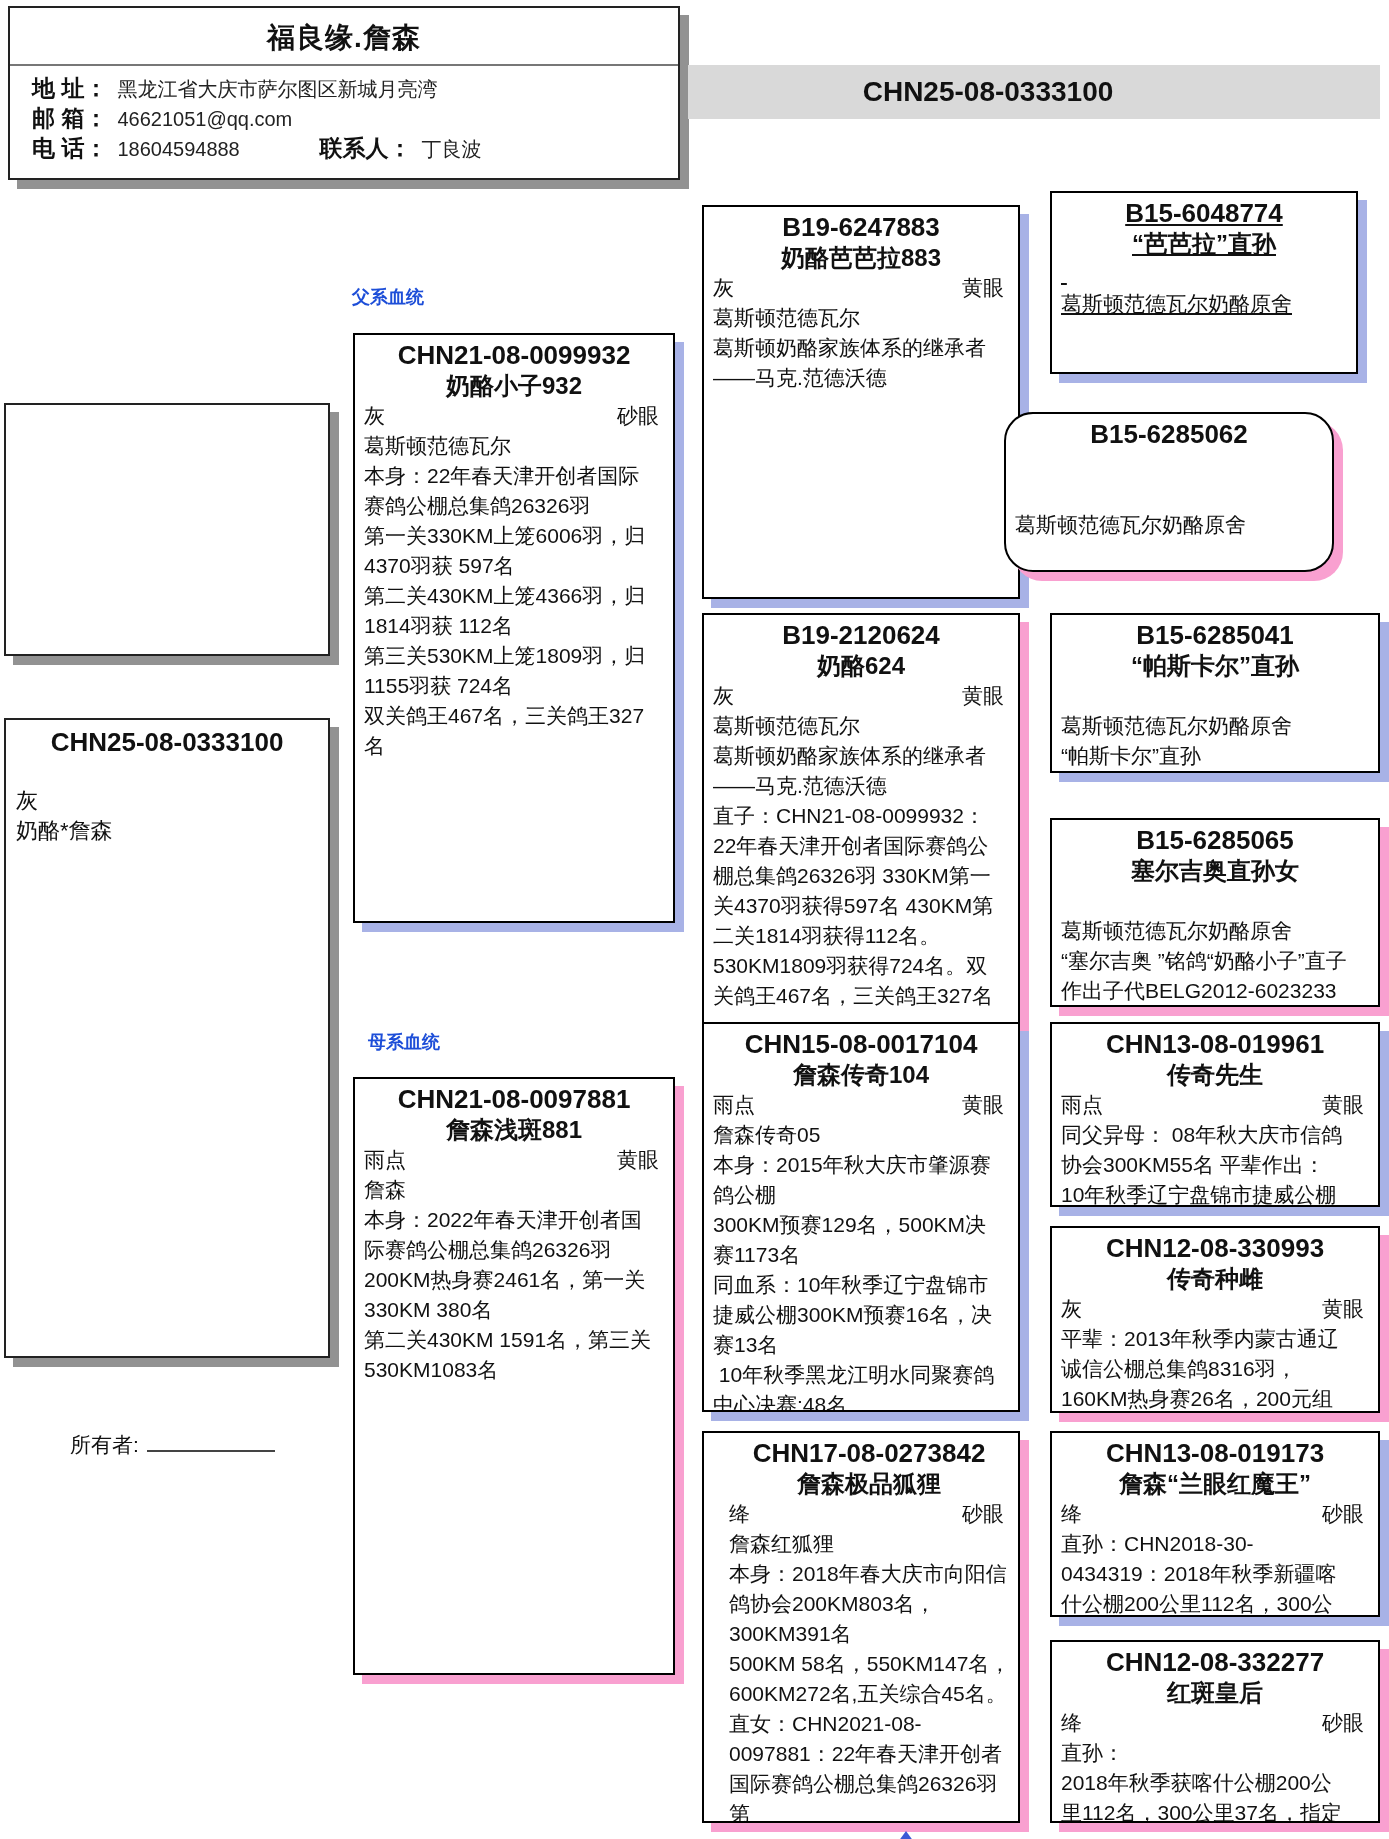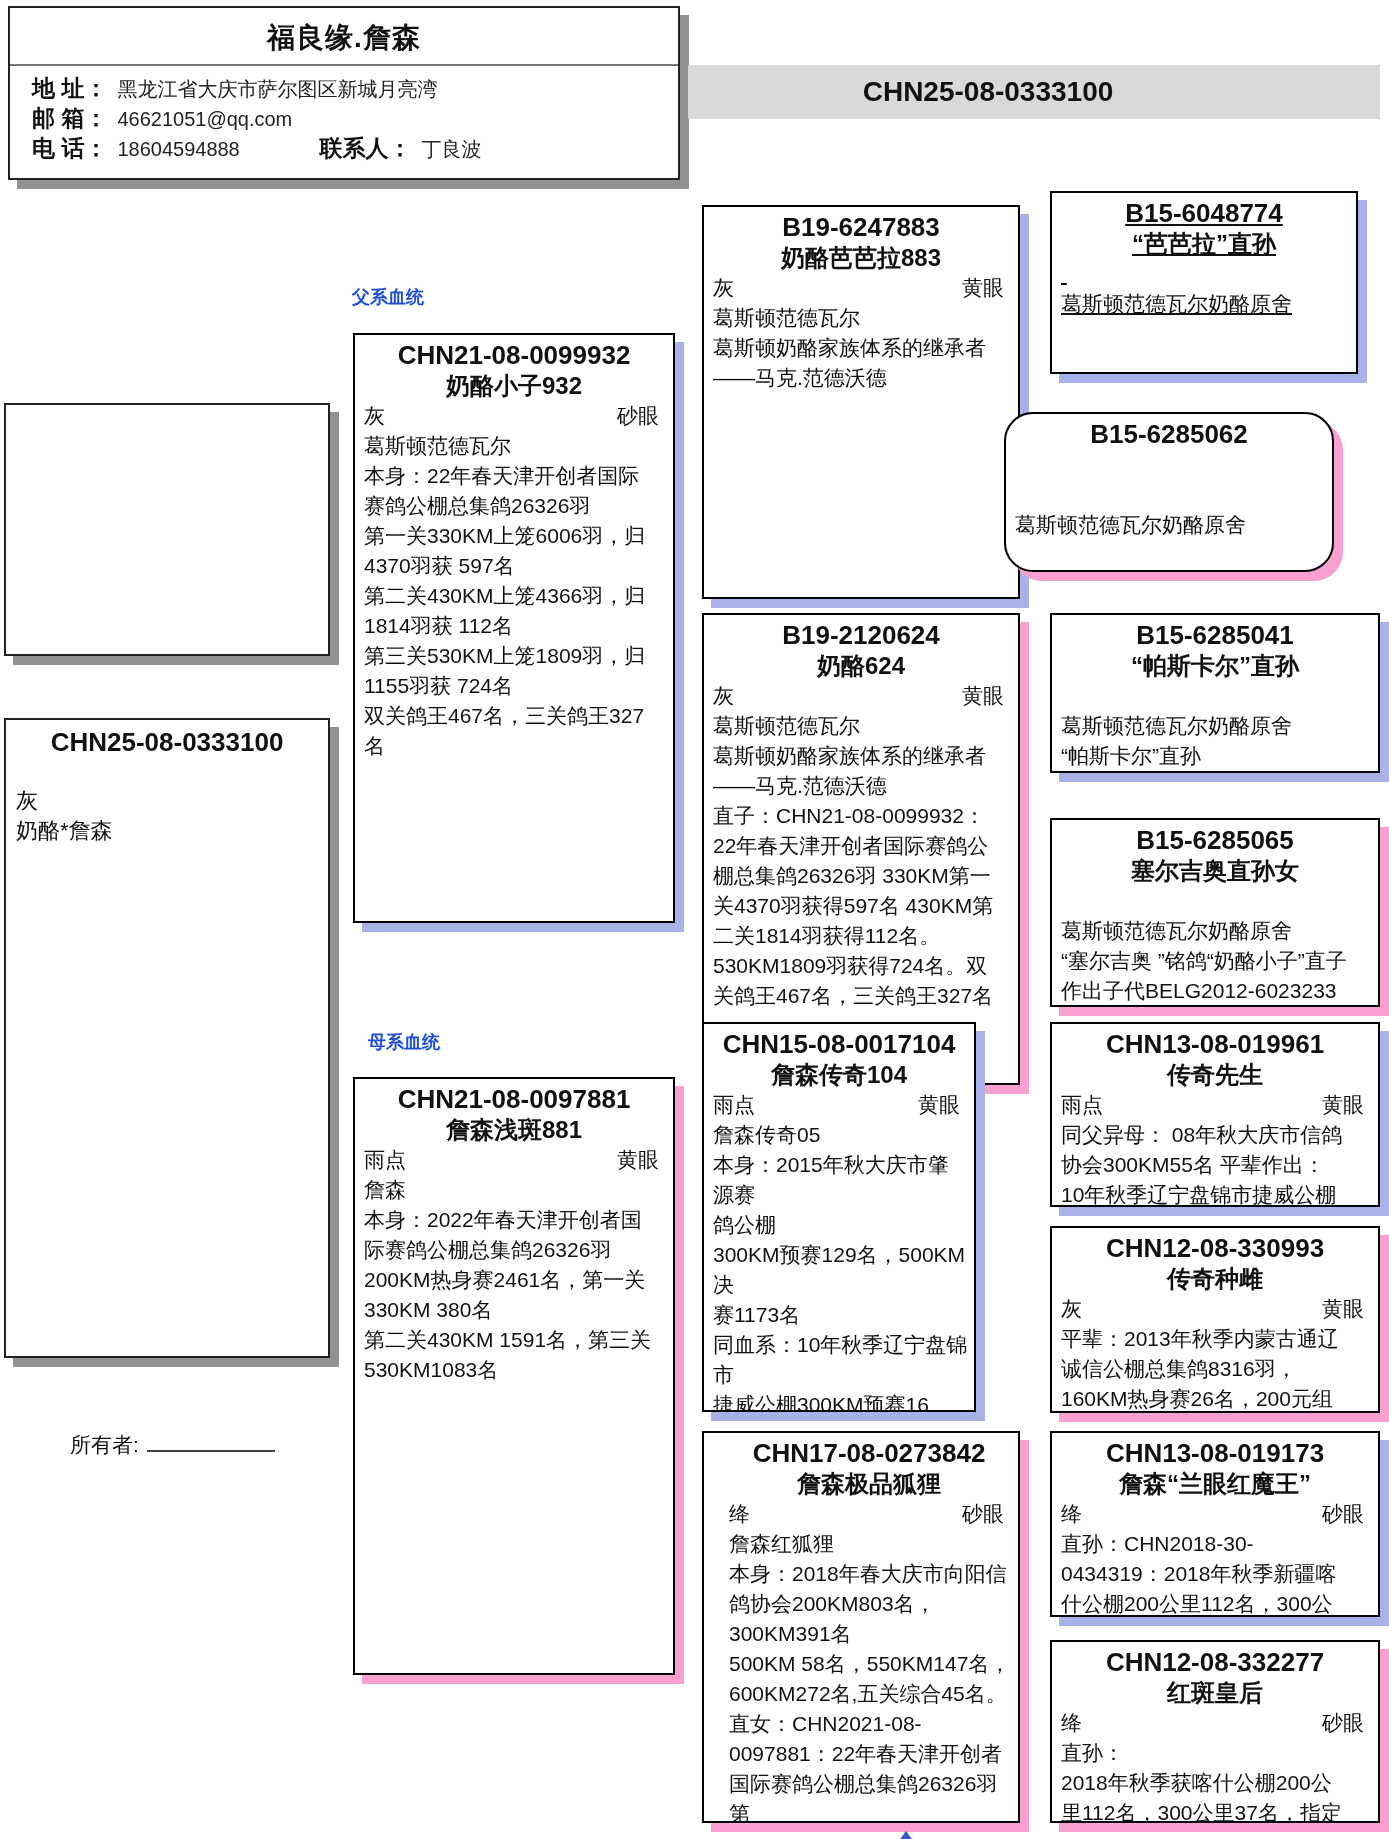--- a/index.html
+++ b/index.html
@@ -44,21 +44,21 @@
   .pbox .ring{font-size:26px;font-weight:bold;text-align:center;line-height:32px;margin-top:4px;}
   .pbox .pname{font-size:24px;font-weight:bold;text-align:center;line-height:30px;}
   .eyerow{display:flex;justify-content:space-between;font-size:21px;line-height:30px;padding:0 14px 0 9px;}
   .bline{font-size:21px;line-height:30px;min-height:30px;padding:0 6px 0 9px;white-space:pre-wrap;}
 
   
   .slot-father{left:353px;top:333px;width:322px;height:590px;}
   .slot-mother{left:353px;top:1077px;width:322px;height:598px;}
   .slot-g1{left:702px;top:205px;width:318px;height:394px;}
   .slot-g2{left:702px;top:613px;width:318px;height:472px;}
-  .slot-g3{left:702px;top:1022px;width:274px;height:390px;}
+  .slot-g3{left:702px;top:1022px;width:318px;height:390px;}
   .slot-g4{left:702px;top:1431px;width:318px;height:392px;padding-left:16px;}
   .slot-gg1{left:1050px;top:191px;width:308px;height:183px;text-decoration:underline;}
   .slot-gg2{left:1004px;top:412px;width:330px;height:160px;border-radius:29px;}
   .slot-gg3{left:1050px;top:613px;width:330px;height:160px;}
   .slot-gg4{left:1050px;top:818px;width:330px;height:189px;}
   .slot-gg5{left:1050px;top:1022px;width:330px;height:185px;}
   .slot-gg6{left:1050px;top:1226px;width:330px;height:187px;}
   .slot-gg7{left:1050px;top:1431px;width:330px;height:186px;}
   .slot-gg8{left:1050px;top:1640px;width:330px;height:183px;}
 

